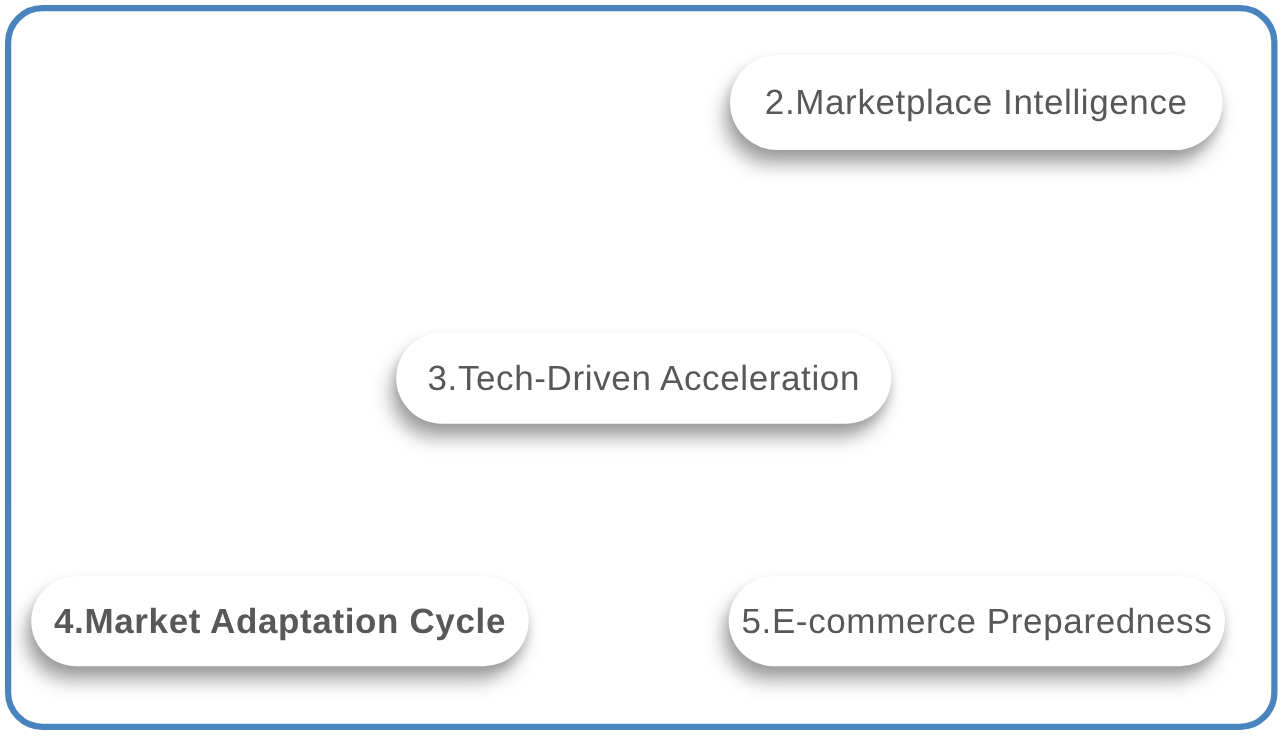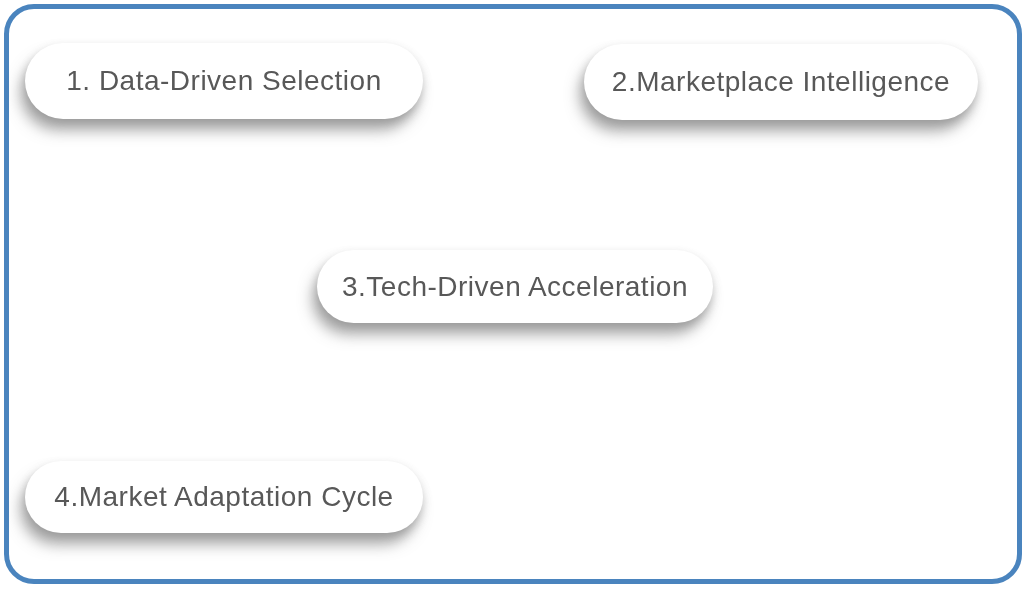--- a/index.html
+++ b/index.html
@@ -36,39 +36,39 @@
     justify-content: center;
     box-shadow: -5px 12px 14px rgba(95, 95, 95, 0.50),
                 0 4px 8px rgba(110, 110, 110, 0.28);
     color: #585858;
     font-size: 28px;
     letter-spacing: 0.5px;
     white-space: nowrap;
   }
   .pill-1 { left: 25px;  top: 43px;  width: 398px; height: 76px; }
   .pill-2 { left: 584px; top: 44px;  width: 394px; height: 76px; justify-content: center; }
-  .pill-3 { left: 317px; top: 250px; width: 396px; height: 73px; }
-  .pill-4 { left: 25px;  top: 461px; width: 398px; height: 72px; }
+  .pill-3 { left: 317px; top: 266px; width: 396px; height: 73px; }
+  .pill-4 { left: 25px;  top: 461px; width: 398px; height: 72px; font-weight: bold; }
   .pill-5 { left: 583px; top: 461px; width: 397px; height: 72px; }
 </style>
 </head>
 <body>
 
 <div class="canvas">
   <div class="frame"></div>
 
-  <div class="pill pill-1">
-    <span>1. Data-Driven Selection</span>
-  </div>
 
   <div class="pill pill-2">
     <span>2.Marketplace Intelligence</span>
   </div>
 
   <div class="pill pill-3">
     <span>3.Tech-Driven Acceleration</span>
   </div>
 
   <div class="pill pill-4">
     <span>4.Market Adaptation Cycle</span>
   </div>
 
+  <div class="pill pill-5">
+    <span>5.E-commerce Preparedness</span>
+  </div>
 </div>
 
 </body></html>

